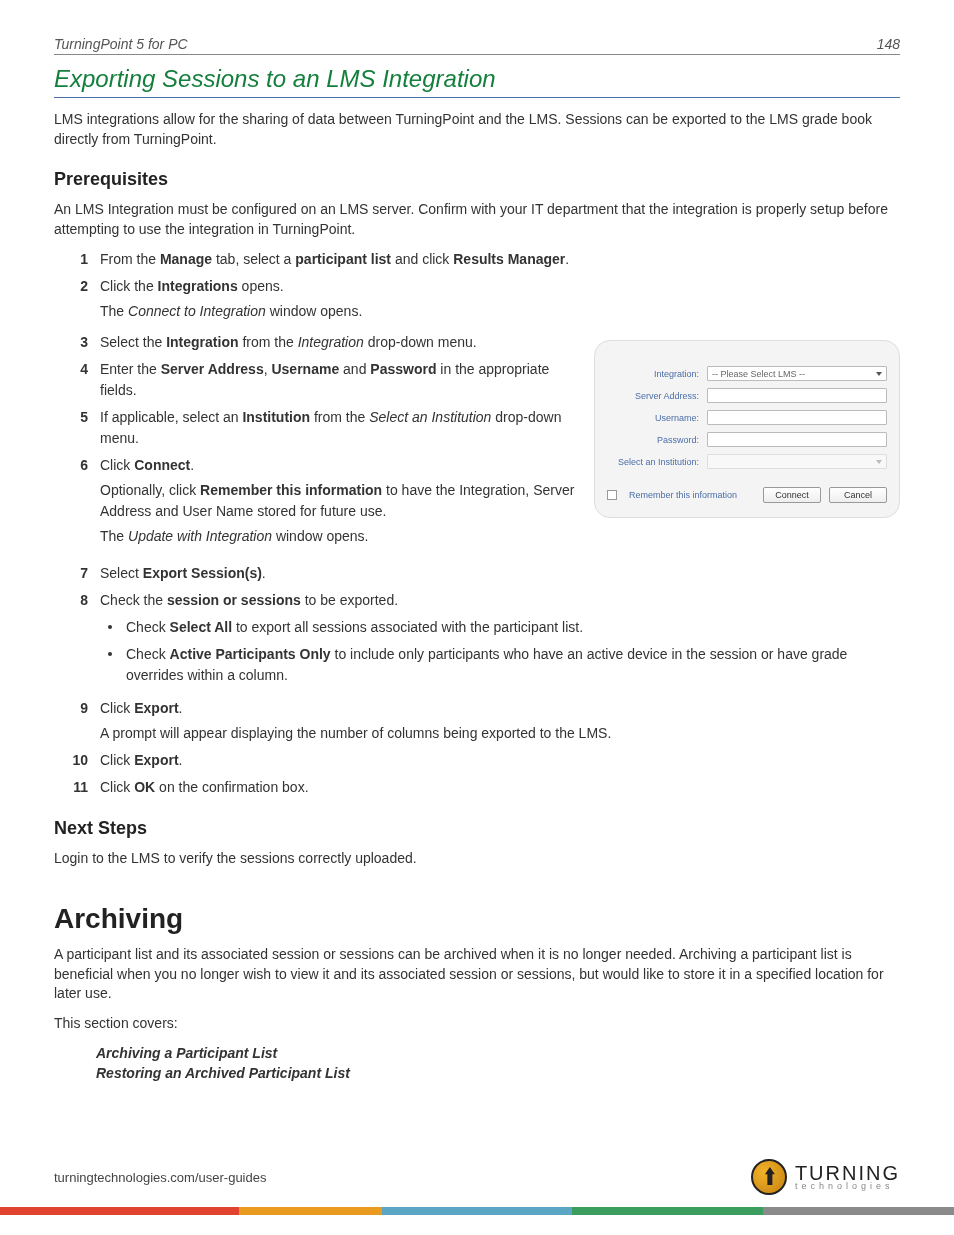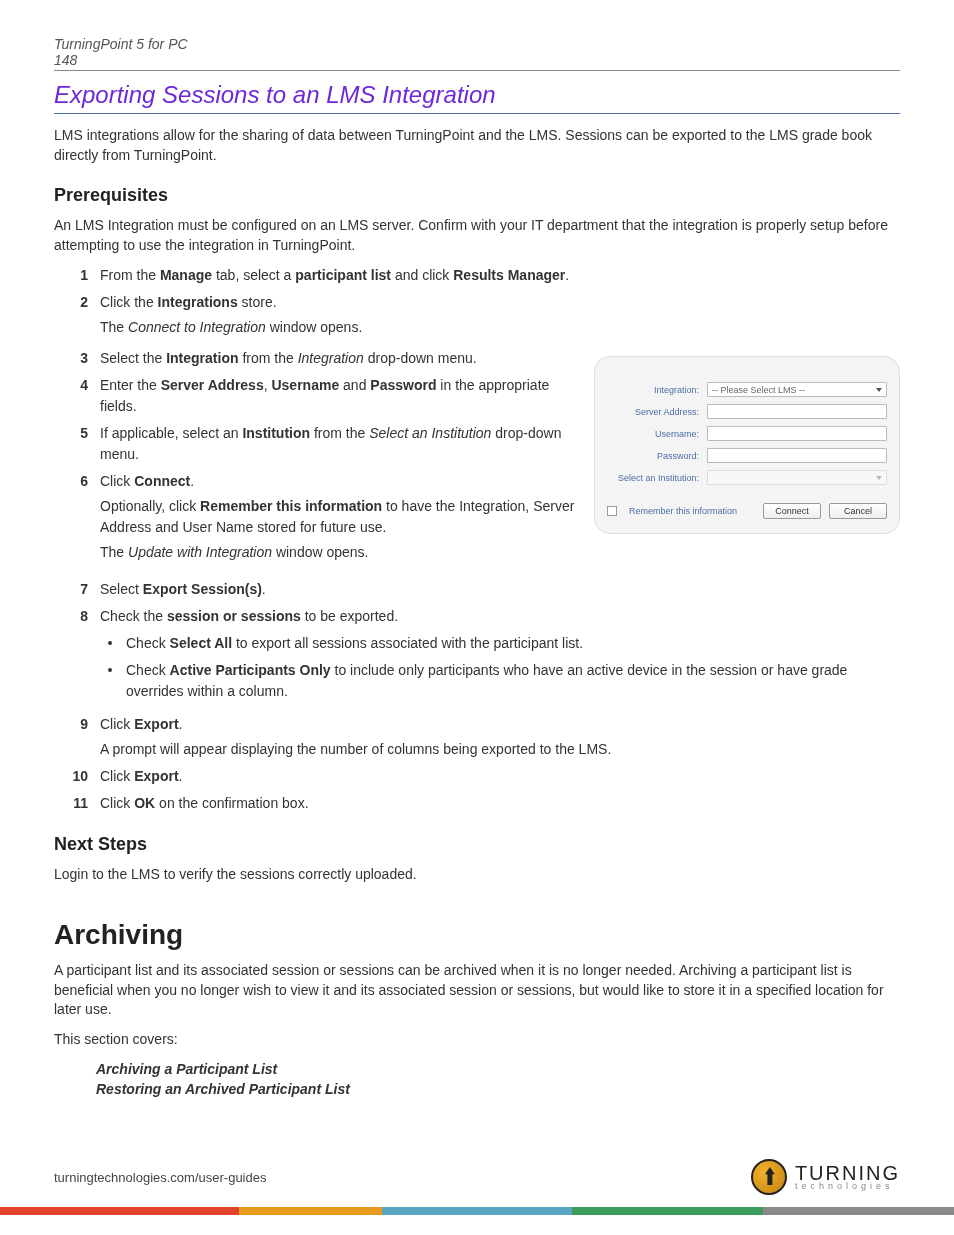--- a/index.html
+++ b/index.html
@@ -16,27 +16,26 @@
   .page { padding: 36px 54px 40px 54px; }
   .header-row {
     display: flex;
     justify-content: space-between;
     font-style: italic;
     color: #555;
     font-size: 14px;
     border-bottom: 1px solid #888;
     padding-bottom: 2px;
     margin-bottom: 10px;
-    flex-direction: column;
   }
   .section-title {
     font-family: "Trebuchet MS", Arial, sans-serif;
     font-style: italic;
     font-size: 24px;
-    color: #6d28d9;
+    color: #15803d;
     border-bottom: 1px solid #4b72a8;
     padding-bottom: 4px;
     margin-bottom: 12px;
   }
   .para { margin: 10px 0; line-height: 1.4; color: #333; }
   .subhead {
     font-family: "Trebuchet MS", Arial, sans-serif;
     font-weight: bold;
     font-size: 18px;
     margin-top: 20px;
@@ -203,21 +202,21 @@
   <p class="para">An LMS Integration must be configured on an LMS server. Confirm with your IT department that the integration is properly setup before attempting to use the integration in TurningPoint.</p>
 
   <ol class="steps">
     <li>
       <span class="num">1</span>
       <span class="body"><span>From the </span><b>Manage</b><span> tab, select a </span><b>participant list</b><span> and click </span><b>Results Manager</b><span>.</span></span>
     </li>
     <li>
       <span class="num">2</span>
       <span class="body">
-        <span>Click the </span><b>Integrations</b><span> store.</span>
+        <span>Click the </span><b>Integrations</b><span> opens.</span>
         <div class="sub-para"><span>The </span><i>Connect to Integration</i><span> window opens.</span></div>
       </span>
     </li>
   </ol>
 
   <div class="float-wrap">
 
     <div class="dialog-fig">
       <div class="dlg-row">
         <div class="dlg-label">Integration:</div>

